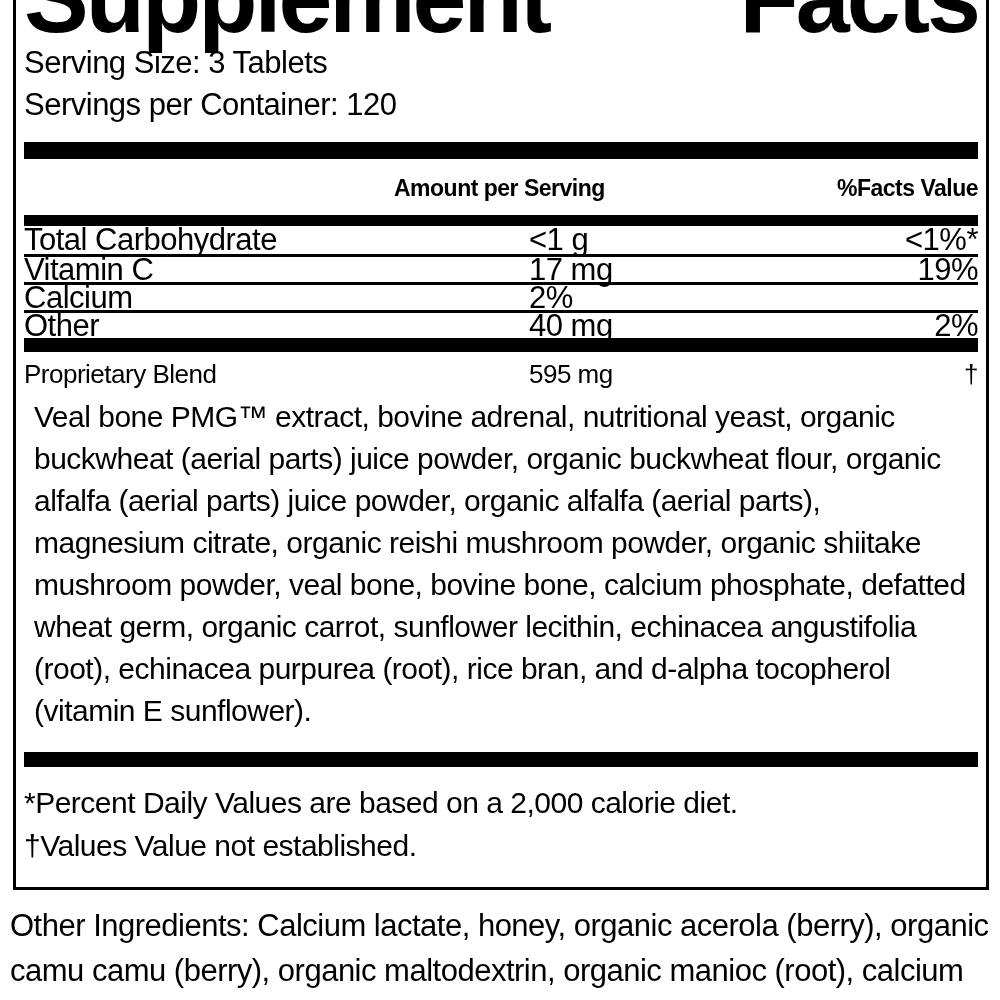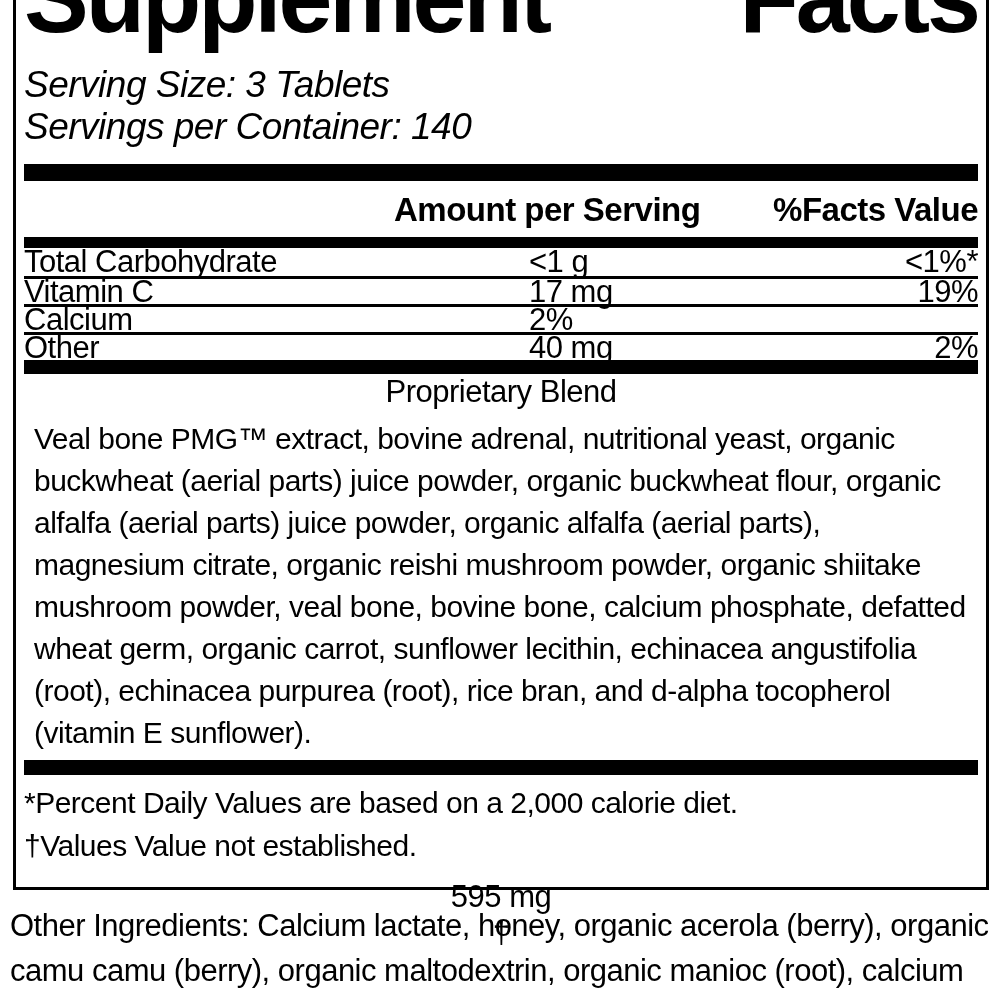--- a/index.html
+++ b/index.html
@@ -25,36 +25,34 @@
     margin-top: 5px;
     font-size: 97px;
     font-weight: 700;
     letter-spacing: -3px;
     line-height: 0.95;
     white-space: nowrap;
     transform: scaleY(1.04);
     transform-origin: top left;
   }
   .serving-block {
-    margin-top: 22px;
-    font-size: 37px;
+    font-size: 31px;
     line-height: 42px;
     letter-spacing: -0.5px;
-    font-style: italic;
   }
   .bar { background: #000; width: 100%; }
   .bar-1 { height: 17px; margin-top: 16px; }
   .bar-2 { height: 11px; margin-top: 9px; }
   .bar-3 { height: 14px; }
   .bar-4 { height: 15px; }
   .head-row {
     display: flex;
     align-items: flex-start;
     margin-top: 11px;
-    font-size: 33px;
+    font-size: 23px;
     font-weight: 700;
     letter-spacing: -0.5px;
     line-height: 36px;
   }
   .head-amount { margin-left: 370px; }
   .head-dv { margin-left: auto; }
   .nutrient-row {
     display: flex;
     align-items: center;
     height: 28px;
@@ -62,34 +60,33 @@
     letter-spacing: -0.5px;
   }
   .nutrient-row + .nutrient-row { border-top: 3px solid #000; }
   .cell-name   { flex: 0 0 505px; }
   .cell-amount { flex: 1 1 auto; }
   .cell-dv     { text-align: right; }
   .blend-row {
     display: flex;
     align-items: center;
     height: 44px;
-    font-size: 31px;
+    font-size: 26px;
     letter-spacing: -0.5px;
-    flex-direction: column;
   }
   .blend-desc {
     padding-left: 10px;
     padding-right: 4px;
     font-size: 30px;
     line-height: 42px;
     letter-spacing: -0.5px;
-    padding-bottom: 6px;
+    padding-bottom: 20px;
   }
   .footnotes {
-    margin-top: 6px;
+    margin-top: 14px;
     font-size: 30px;
     line-height: 43px;
     letter-spacing: -0.5px;
   }
   .other-ingredients {
     position: absolute;
     left: 10px; top: 903px;
     width: 988px;
     font-size: 31px;
     line-height: 45px;
@@ -101,21 +98,21 @@
 
 <div class="label-box">
 
   <div class="title-row">
     <span>Supplement</span>
     <span>Facts</span>
   </div>
 
   <div class="serving-block">
     <div>Serving Size: 3 Tablets</div>
-    <div>Servings per Container: 140</div>
+    <div>Servings per Container: 120</div>
   </div>
 
   <div class="bar bar-1"></div>
 
   <div class="head-row">
     <span class="head-amount">Amount per Serving</span>
     <span class="head-dv">%Facts Value</span>
   </div>
 
   <div class="bar bar-2"></div>

